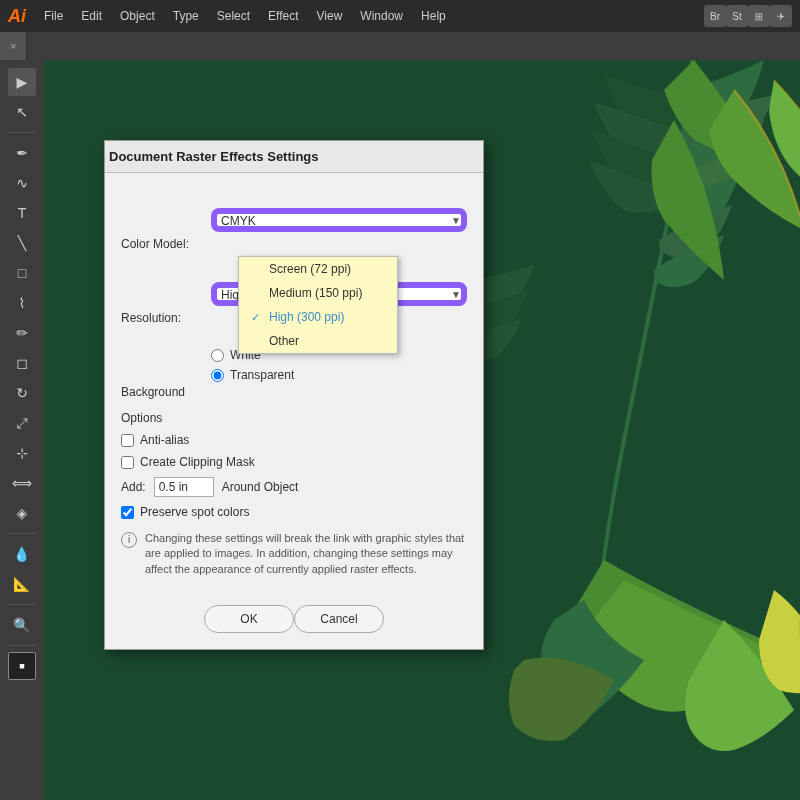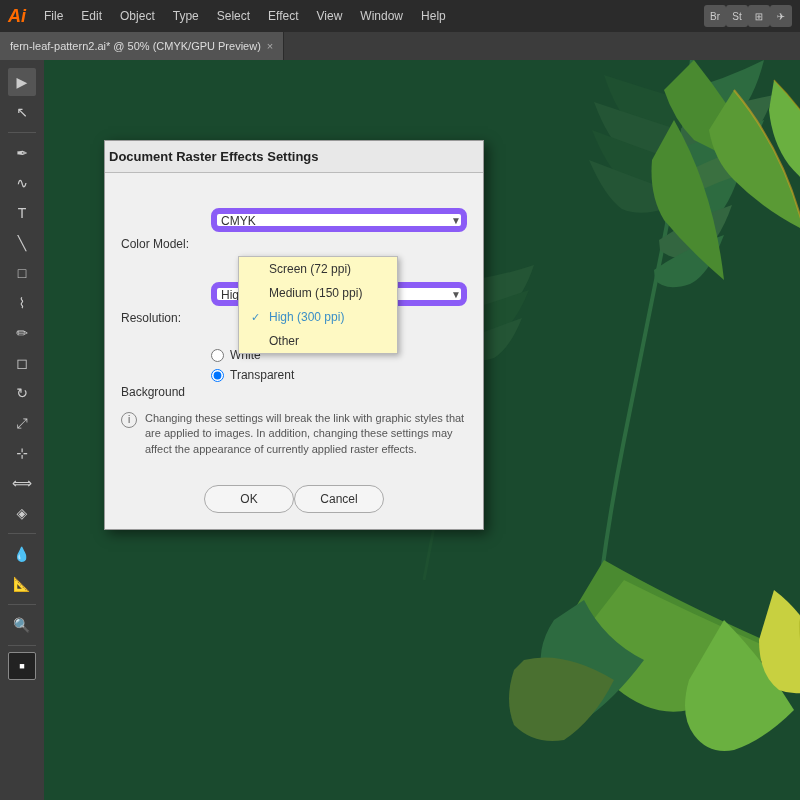--- a/index.html
+++ b/index.html
@@ -312,21 +312,20 @@
   <div class="right-icons">
     <div class="right-icon">Br</div>
     <div class="right-icon">St</div>
     <div class="right-icon">⊞</div>
     <div class="right-icon">✈</div>
   </div>
 </div>
 
 <div class="tab-bar">
   <div class="tab">
-    <span>fern-leaf-pattern2.ai* @ 50% (CMYK/GPU Preview)</span>
     <span class="close-btn">×</span>
   </div>
 </div>
 
 <div class="main-area">
 
   <div class="toolbar">
     <div class="tool-icon active">▶</div>
     <div class="tool-icon">↖</div>
     <div class="toolbar-divider"></div>
@@ -442,20 +441,40 @@
               <input type="radio" name="bg" id="bg-white" style="">
               <label for="bg-white">White</label>
             </div>
             <div class="radio-row">
               <input type="radio" name="bg" id="bg-transparent" checked="" style="">
               <label for="bg-transparent">Transparent</label>
             </div>
           </div>
         </div>
 
+        <div class="options-section">
+          <div class="section-label">Options</div>
+          <div class="checkbox-row">
+            <input type="checkbox" id="anti-alias" style="">
+            <label for="anti-alias">Anti-alias</label>
+          </div>
+          <div class="checkbox-row">
+            <input type="checkbox" id="clipping-mask" style="">
+            <label for="clipping-mask">Create Clipping Mask</label>
+          </div>
+          <div class="add-row">
+            <span class="add-label">Add:</span>
+            <input type="text" class="add-input" value="0.5 in" style="">
+            <span class="around-label">Around Object</span>
+          </div>
+          <div class="checkbox-row">
+            <input type="checkbox" id="preserve-colors" checked="" style="">
+            <label for="preserve-colors">Preserve spot colors</label>
+          </div>
+        </div>
 
         <div class="warning-section">
           <div class="warning-icon">i</div>
           <span>Changing these settings will break the link with graphic styles that are applied to images. In addition, changing these settings may affect the appearance of currently applied raster effects.</span>
         </div>
 
       </div>
 
       <div class="dialog-buttons">
         <button class="btn btn-ok">OK</button>

